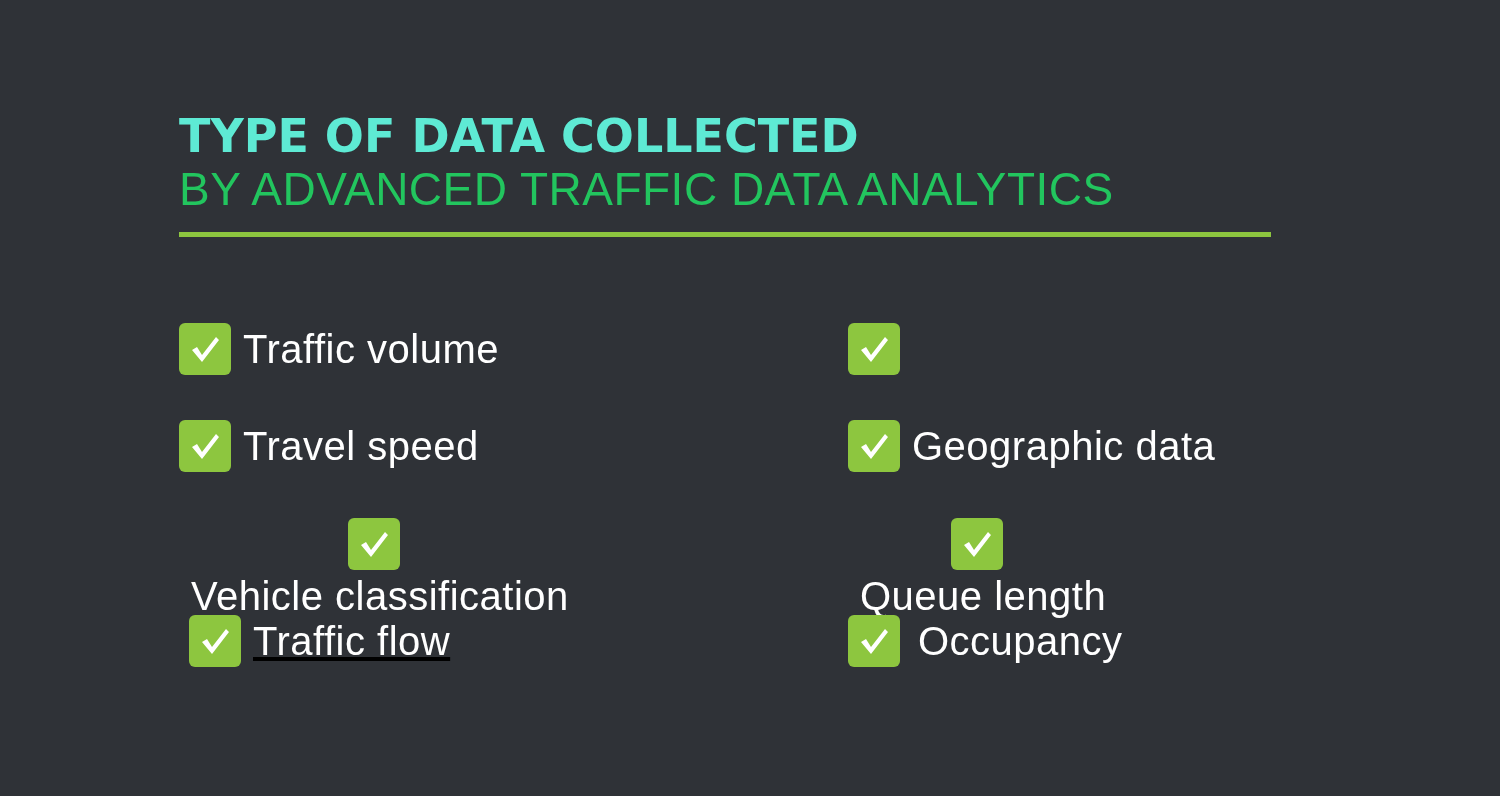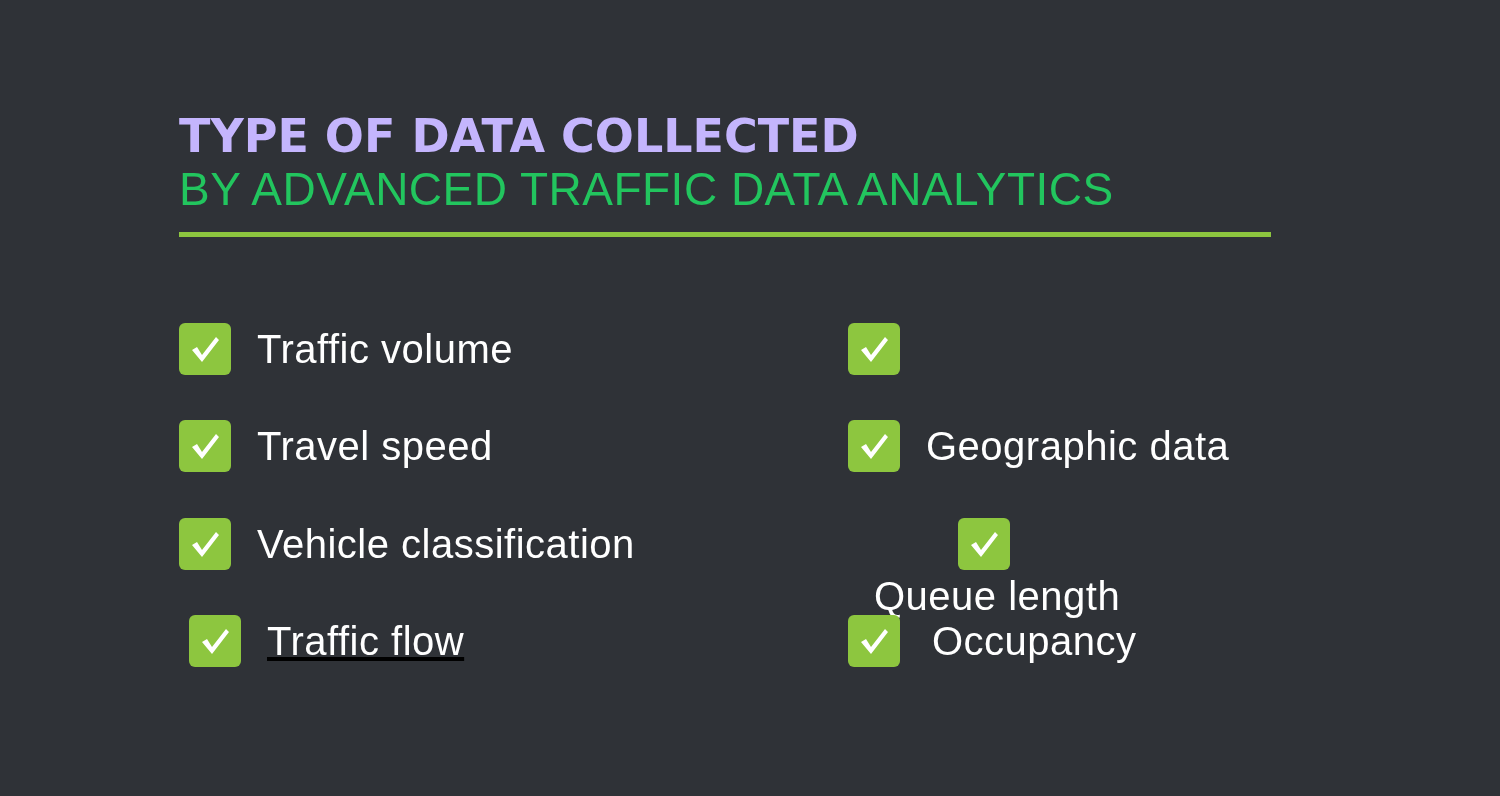--- a/index.html
+++ b/index.html
@@ -4,21 +4,21 @@
 <style>
   html, body { margin: 0; padding: 0; }
   body {
     width: 1500px; height: 796px; overflow: hidden;
     background: #2f3237;
     font-family: "DejaVu Sans", "Liberation Sans", sans-serif;
     position: relative;
   }
   .title-bold {
     position: absolute; left: 179px; top: 108px;
-    font-size: 46px; font-weight: bold; color: #c4b5fd;
+    font-size: 46px; font-weight: bold; color: #5eead4;
     letter-spacing: 0px; line-height: 56px; white-space: nowrap; text-align: center;
   }
   .title-light {
     position: absolute; left: 179px; top: 161px;
     font-size: 46px; font-weight: normal; color: #22c55e;
     line-height: 56px; white-space: nowrap;
     font-family: "Liberation Sans", sans-serif;
     letter-spacing: 0.5px;
   }
   .rule {
@@ -27,21 +27,21 @@
   }
   .item {
     position: absolute; height: 52px; display: flex; align-items: center;
   }
   .check {
     width: 52px; height: 52px; border-radius: 6px; background: #8dc63f;
     display: flex; align-items: center; justify-content: center; flex: none;
   }
   .check svg { width: 34px; height: 34px; display: block; }
   .label {
-    margin-left: 26px; color: #ffffff; font-size: 40px;
+    margin-left: 12px; color: #ffffff; font-size: 40px;
     font-family: "Liberation Sans", sans-serif; font-weight: normal;
     white-space: nowrap; line-height: 52px; letter-spacing: 0.5px;
   }
 </style>
 </head>
 <body>
 
 <div class="title-bold">TYPE OF DATA COLLECTED</div>
 <div class="title-light">BY ADVANCED TRAFFIC DATA ANALYTICS</div>
 <div class="rule"></div>
@@ -55,21 +55,21 @@
   <span class="label">Traffic volume</span>
 </div>
 <div class="item" style="left:179px; top:420px;">
   <div class="check">
     <svg viewBox="0 0 34 34">
         <path d="M4 18 L9 15 L14 23 L28 5 L31 8 L14 30 Z" fill="#ffffff"></path>
       </svg>
   </div>
   <span class="label">Travel speed</span>
 </div>
-<div class="item" style="left:179px; top:518px;">
+<div class="item" style="left:179px; top:518px;flex-direction:column;">
   <div class="check">
     <svg viewBox="0 0 34 34">
         <path d="M4 18 L9 15 L14 23 L28 5 L31 8 L14 30 Z" fill="#ffffff"></path>
       </svg>
   </div>
   <span class="label">Vehicle classification</span>
 </div>
 <div class="item" style="left:189px; top:615px;text-decoration:underline;">
   <div class="check">
     <svg viewBox="0 0 34 34">

